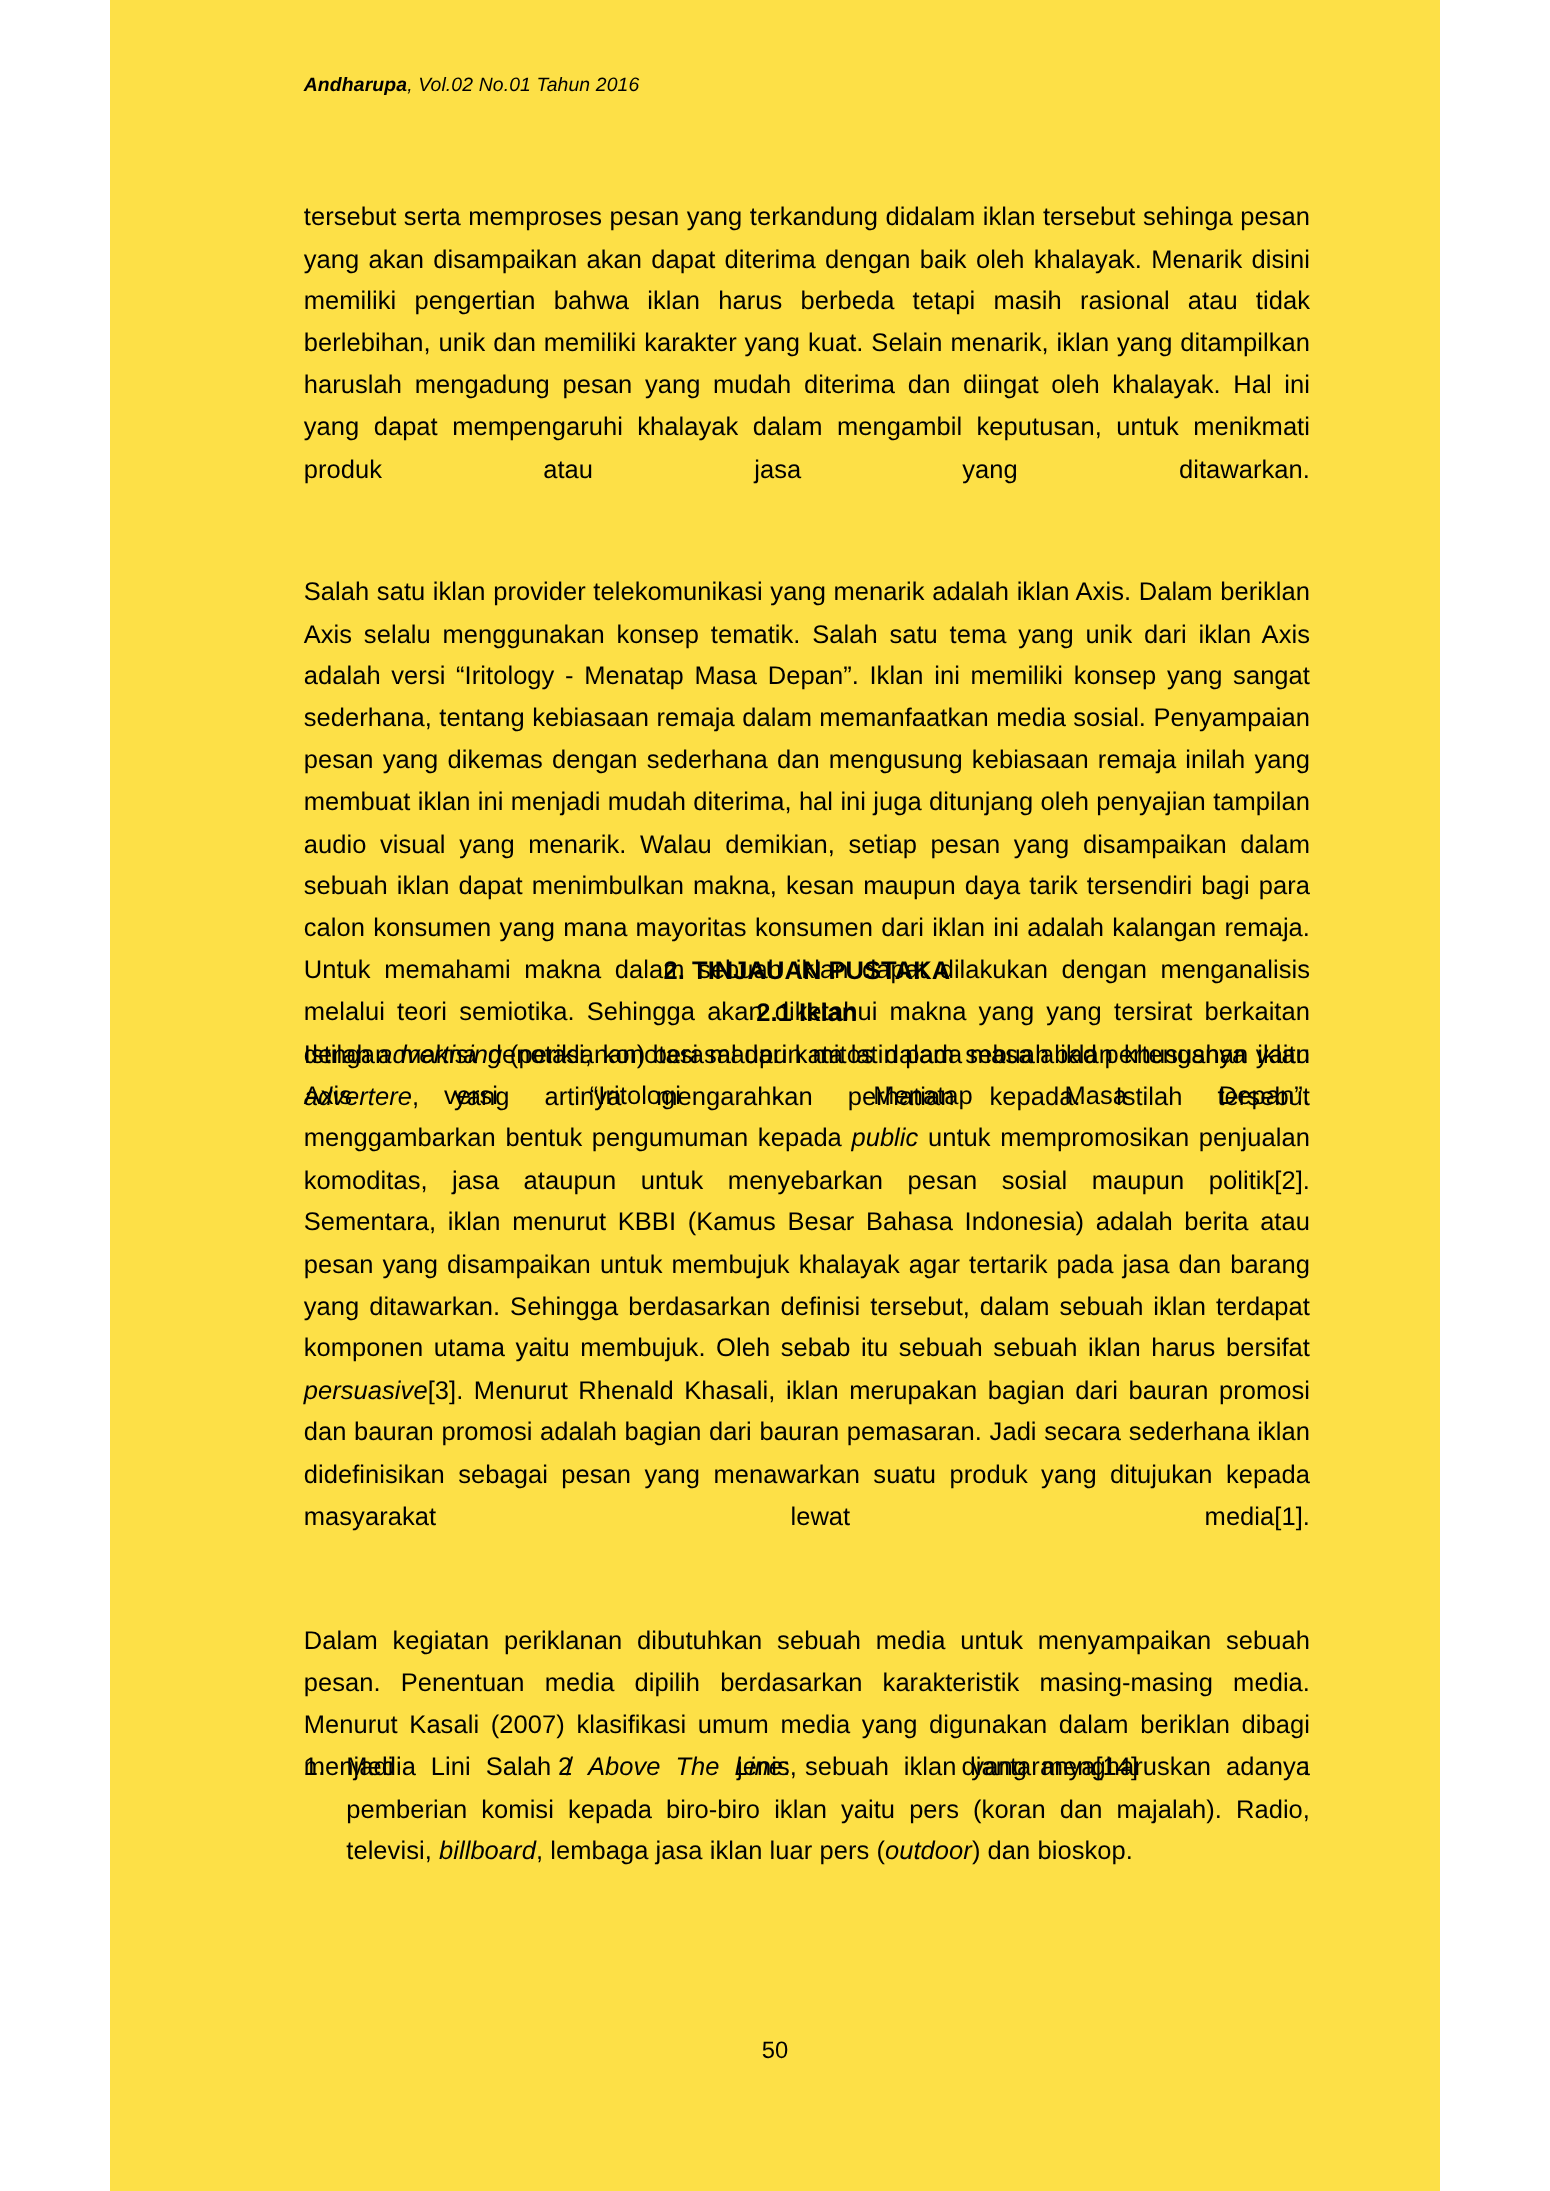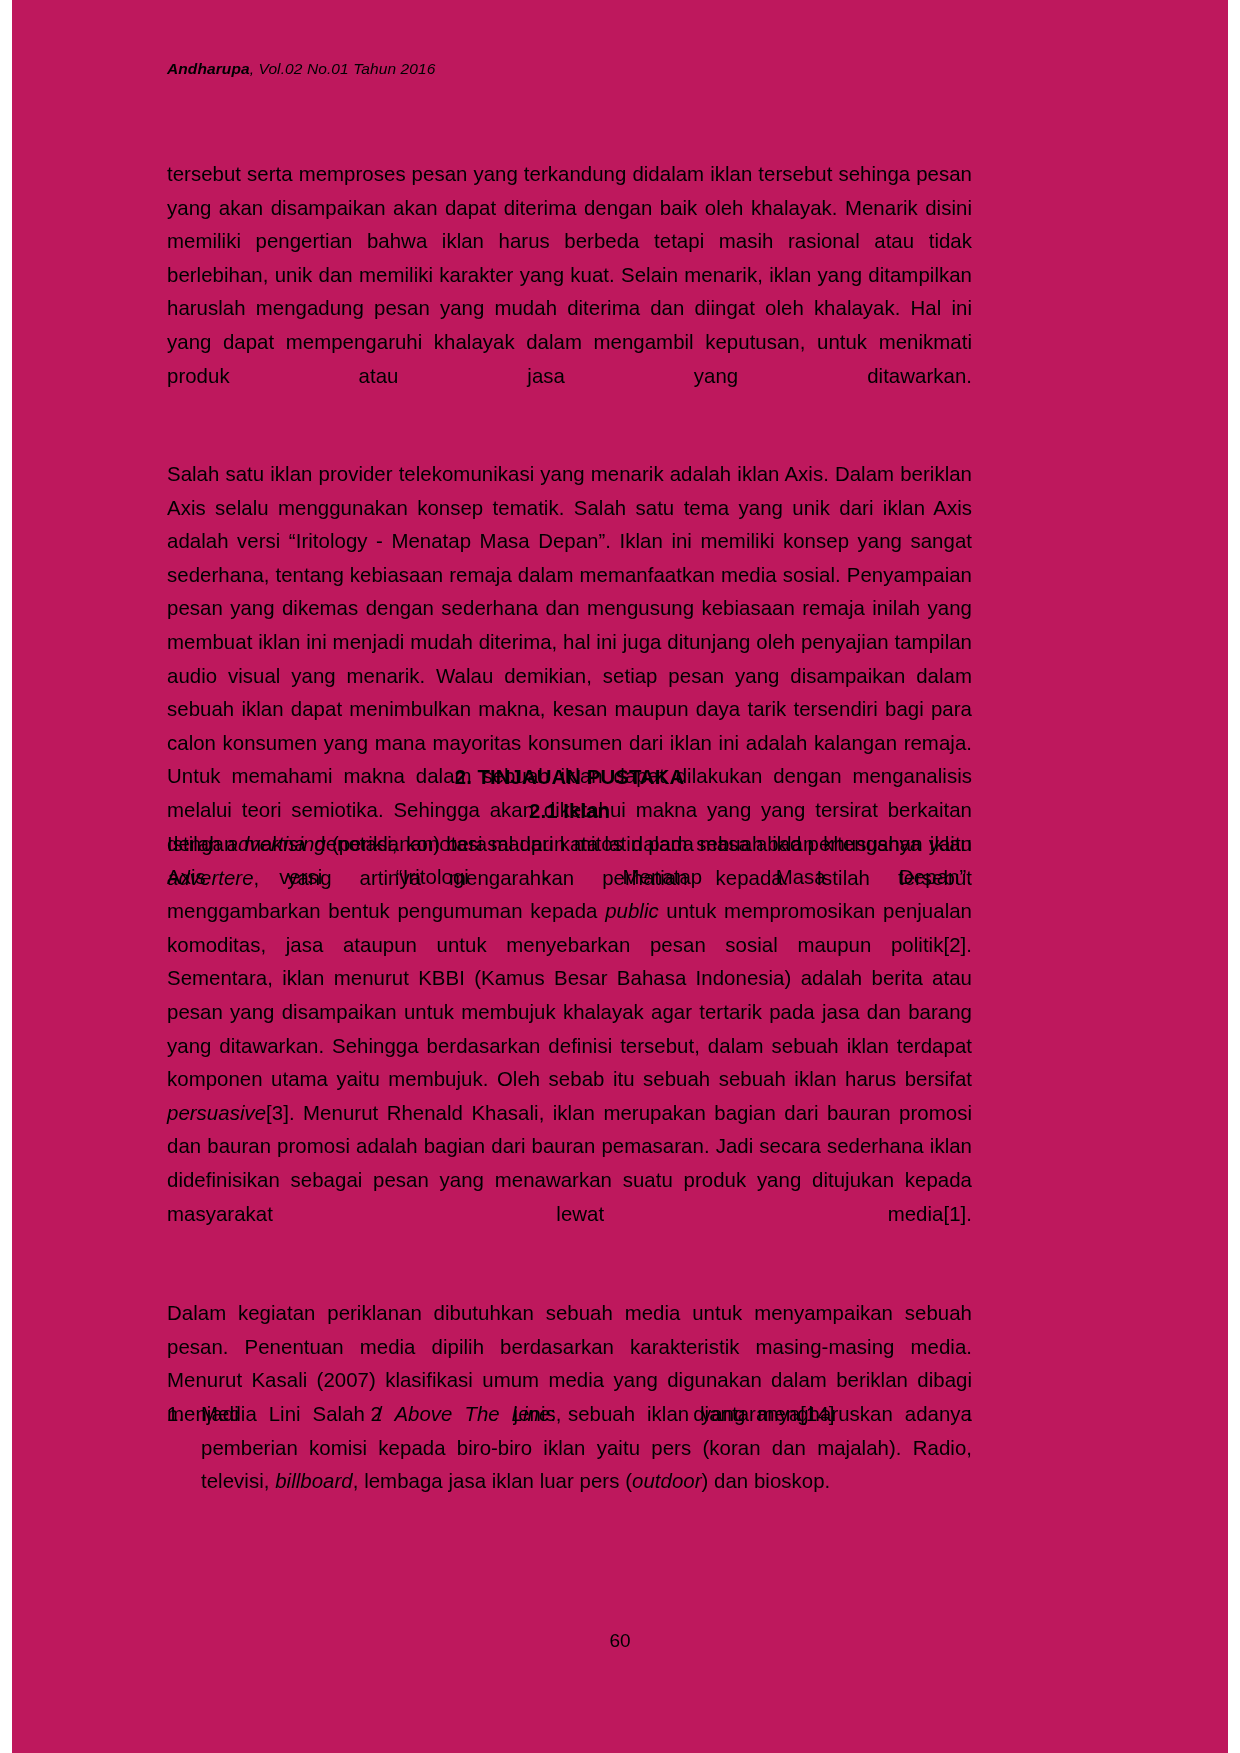--- a/index.html
+++ b/index.html
@@ -7,24 +7,24 @@
     margin: 0;
     padding: 0;
     background: #ffffff;
   }
   body {
     font-family: "Liberation Sans", sans-serif;
     color: #000000;
   }
   .page {
     position: relative;
-    width: 1216px;
+    width: 1064px;
     height: 1753px;
     margin: 0 auto;
-    background: #be185d;
+    background: #fde047;
     box-sizing: border-box;
     overflow: hidden;
     padding-left: 24px;
   }
 
   
   .running-head {
     position: absolute;
     left: 155px;
     top: 60px;
@@ -139,15 +139,15 @@
   </div>
 
   <div class="body-block" style="top: 1398px;">
     <ol class="num-list">
       <li>
         <span class="marker">1.</span><span>Media Lini Salah / </span><em>Above The Line</em><span>: sebuah iklan yang mengharuskan adanya pemberian komisi kepada biro-biro iklan  yaitu pers (koran dan majalah). Radio, televisi, </span><em>billboard</em><span>,  lembaga jasa iklan luar pers (</span><em>outdoor</em><span>) dan bioskop.</span>
       </li>
     </ol>
   </div>
 
-  <div class="folio">60</div>
+  <div class="folio">50</div>
 
 </div>
 
 </body></html>

